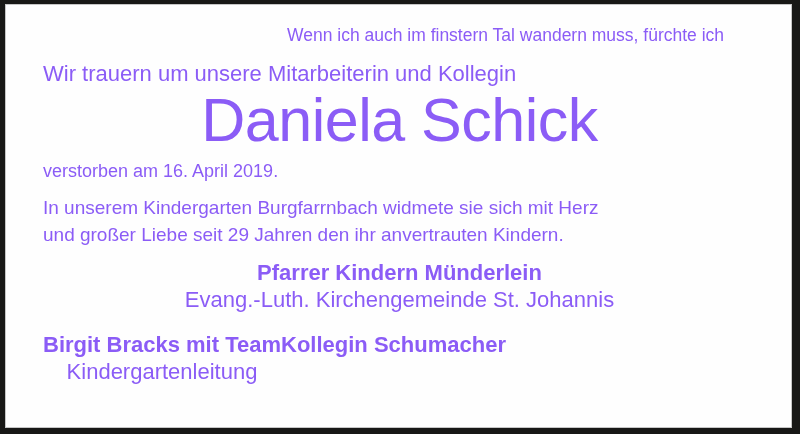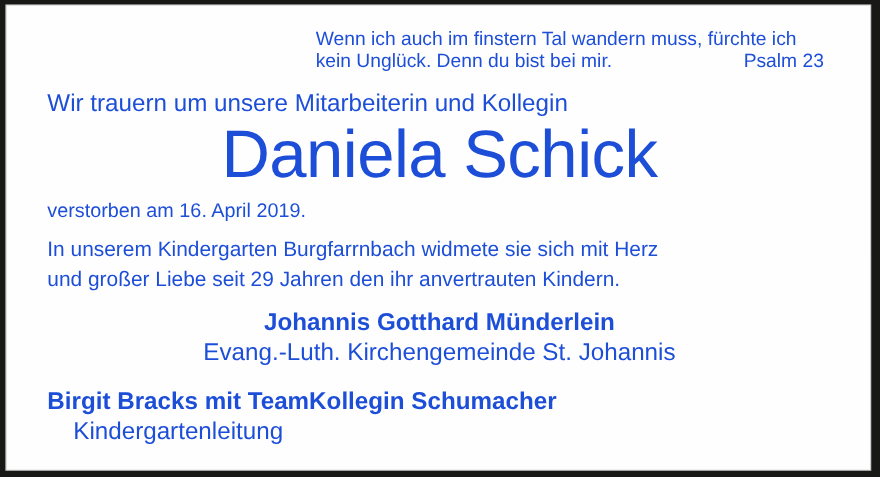--- a/index.html
+++ b/index.html
@@ -6,21 +6,21 @@
   .page {
     position: relative;
     width: 800px;
     height: 434px;
     box-sizing: border-box;
     background: #fefefe;
     border: solid #181816;
     border-width: 4px 8px 6px 5px;
     box-shadow: inset 0 0 0 1px #c6c6c6;
     font-family: "Liberation Sans", "DejaVu Sans", sans-serif;
-    color: #1d4ed8;
+    color: #8b5cf6;
     overflow: hidden;
   }
   .content {
     box-sizing: border-box;
     width: 100%;
     height: 100%;
     padding: 21px 36px 8px 38px;
   }
   .quote {
     width: 462px;
@@ -78,39 +78,35 @@
   .bold { font-weight: bold; }
 </style>
 </head>
 <body>
 
 <div class="page">
   <div class="content">
 
     <div class="quote">
       <div>Wenn ich auch im finstern Tal wandern muss, fürchte ich</div>
-      <div class="quote-row">
-        <span>kein Unglück. Denn du bist bei mir.</span>
-        <span>Psalm 23</span>
-      </div>
     </div>
 
     <div class="intro">Wir trauern um unsere Mitarbeiterin und Kollegin</div>
 
     <h1 class="name">Daniela Schick</h1>
 
     <div class="died">verstorben am 16. April 2019.</div>
 
     <div class="tribute">
       <div>In unserem Kindergarten Burgfarrnbach widmete sie sich mit Herz</div>
       <div>und großer Liebe seit 29 Jahren den ihr anvertrauten Kindern.</div>
     </div>
 
     <div class="pastor-block">
-      <div class="bold">Johannis Gotthard Münderlein</div>
+      <div class="bold">Pfarrer Kindern Münderlein</div>
       <div>Evang.-Luth. Kirchengemeinde St. Johannis</div>
     </div>
 
     <div class="sig-row">
       <div class="sig-col">
         <div class="bold">Birgit Bracks mit Team</div>
         <div>Kindergartenleitung</div>
       </div>
       <div class="sig-col">
         <div class="bold">Kollegin Schumacher</div>

